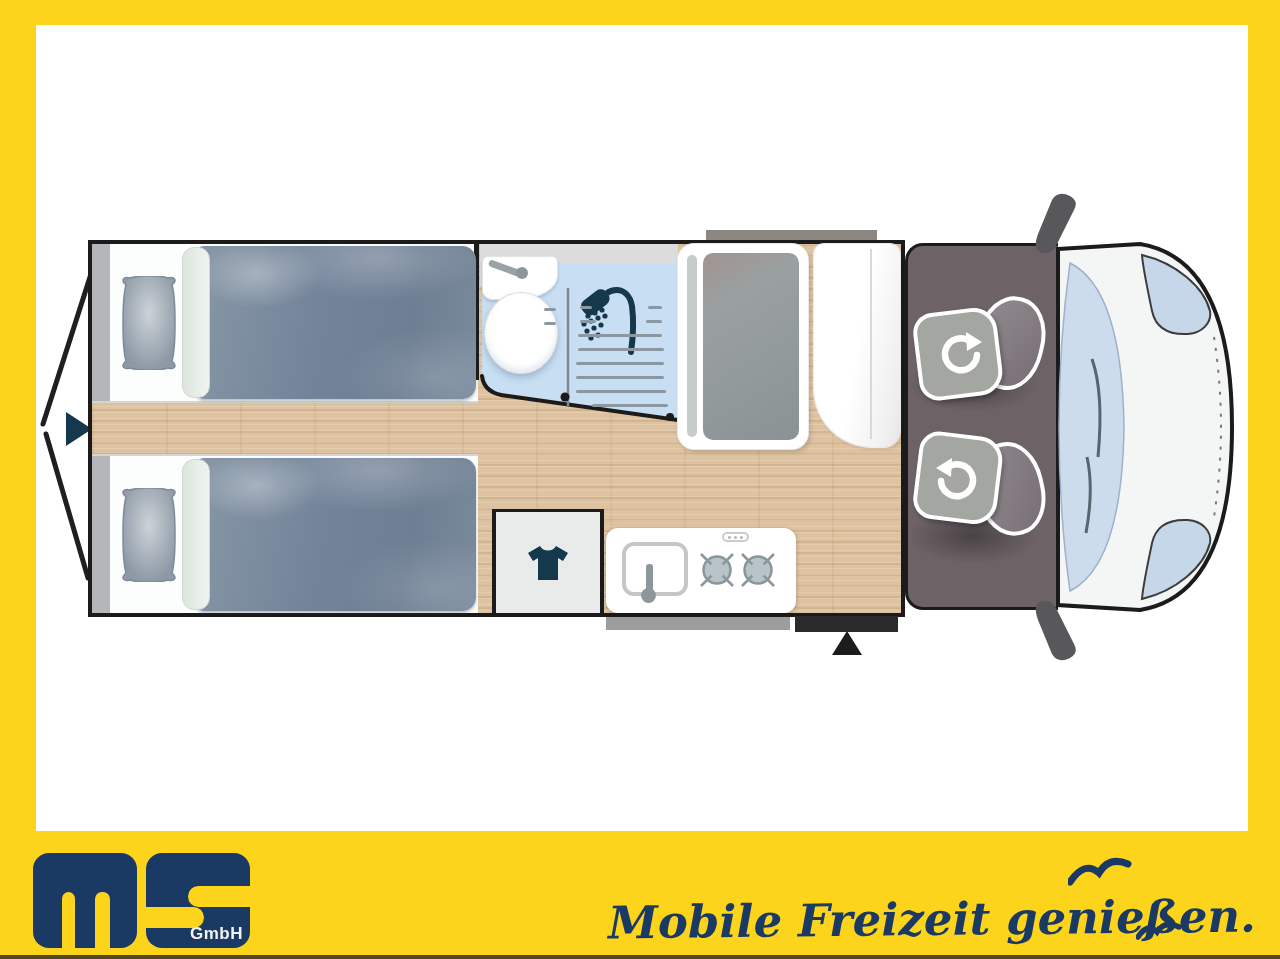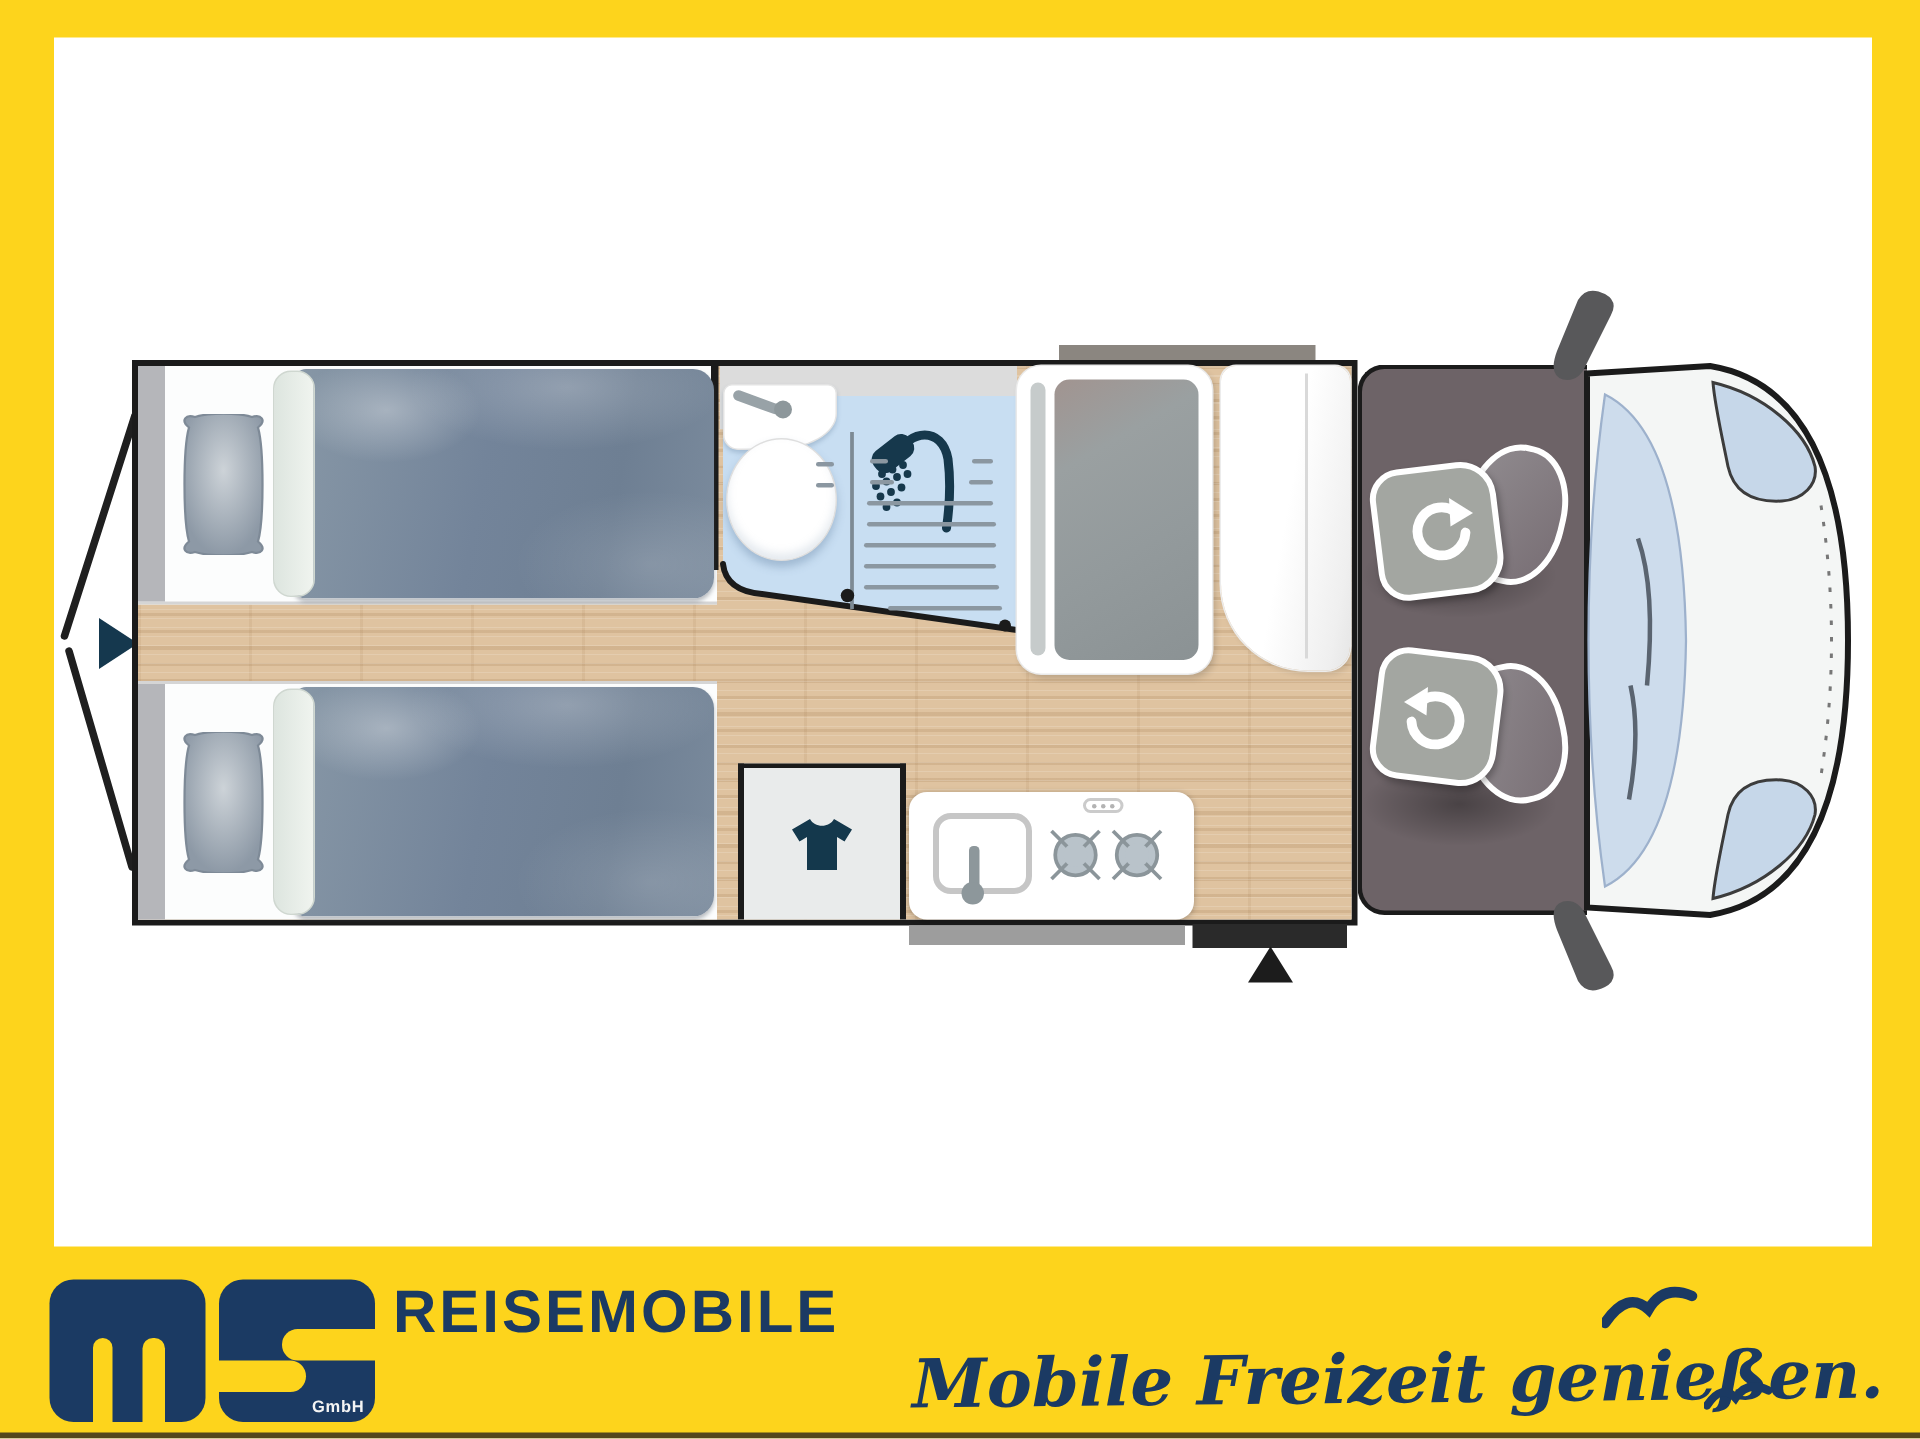--- a/index.html
+++ b/index.html
@@ -98,21 +98,21 @@
   
   #rear-doors { left:30px; top:260px; width:72px; height:330px; }
 
   
   .navy { color:#1b3a63; }
   #logo-m { left:33px; top:853px; width:104px; height:95px; background:#1b3a63; border-radius:16px; }
   .m-slot { position:absolute; top:39px; height:56px; background:#fdd41c; border-radius:7px 7px 0 0; }
   #logo-s { left:146px; top:853px; width:104px; height:95px; background:#1b3a63; border-radius:16px; overflow:hidden; }
   #s-notch-r { position:absolute; right:-2px; top:33px; width:64px; height:21px; background:#fdd41c; border-radius:11px 0 0 11px; }
   #s-notch-l { position:absolute; left:-2px; top:54px; width:60px; height:21px; background:#fdd41c; border-radius:0 11px 11px 0; }
-  #logo-gmbh { position:absolute; right:7px; bottom:4px; color:#f4f4f4; font-size:11px; font-weight:bold; letter-spacing:.5px;margin-top:44px; }
+  #logo-gmbh { position:absolute; right:7px; bottom:4px; color:#f4f4f4; font-size:17px; font-weight:bold; letter-spacing:.5px;margin-top:44px; }
   #company-name { left:262px; top:853px; font-size:40px; font-weight:bold; letter-spacing:2px; }
   #slogan { left:608px; top:893px; font-size:45px; font-weight:bold; font-style:italic;
     font-family:"DejaVu Serif", serif; transform:rotate(-.6deg); }
   #bottom-edge { left:0; bottom:0; width:1280px; height:4px; background:#55471d; }
 </style>
 </head>
 <body>
 
 <div id="page">
   <div class="abs" id="white-panel"></div>
@@ -294,21 +294,20 @@
 
   <div class="abs" id="logo-m">
     <div class="m-slot" style="left:29px;width:13px"></div>
     <div class="m-slot" style="left:62px;width:15px"></div>
   </div>
   <div class="abs" id="logo-s">
     <div id="s-notch-r"></div>
     <div id="s-notch-l"></div>
     <div id="logo-gmbh">GmbH</div>
   </div>
-  <div class="abs navy" id="company-name">REISEMOBILE</div>
   <div class="abs navy" id="slogan">Mobile Freizeit genießen.</div>
   <svg class="abs" style="left:1068px;top:852px" width="64" height="40" viewBox="0 0 64 40">
     <path d="M2 30 Q 17 8 31 21 Q 41 4 60 12" fill="none" stroke="#1b3a63" stroke-width="7" stroke-linecap="round"></path>
   </svg>
   <svg class="abs" style="left:1136px;top:916px" width="46" height="28" viewBox="0 0 46 28">
     <path d="M2 21 Q 12 6 21 16 Q 29 4 43 11" fill="none" stroke="#1b3a63" stroke-width="5.5" stroke-linecap="round"></path>
   </svg>
   <div class="abs" id="bottom-edge"></div>
 </div>
 

